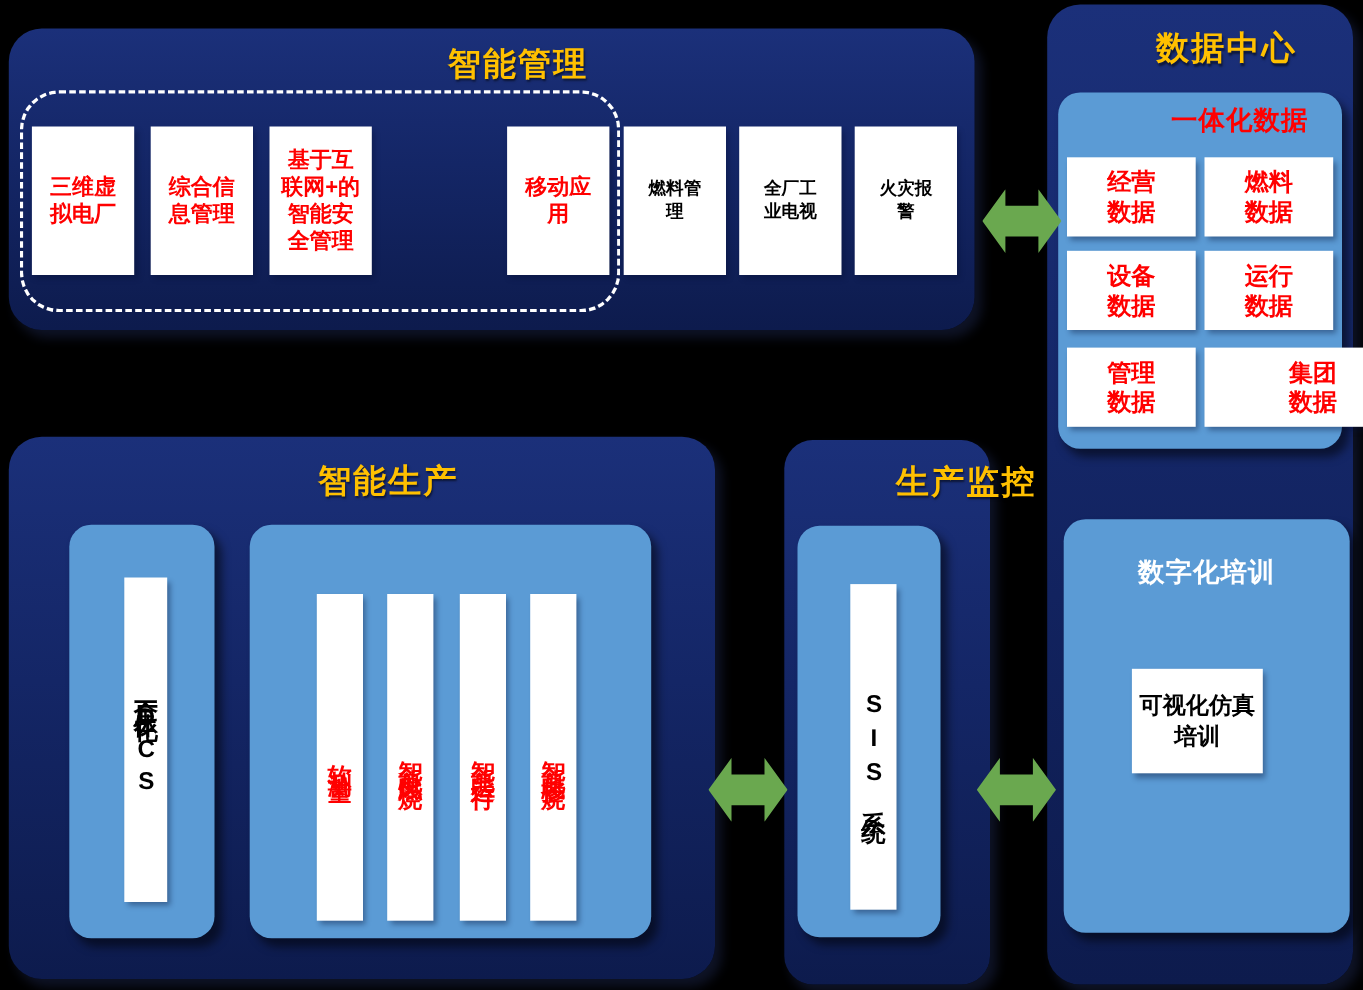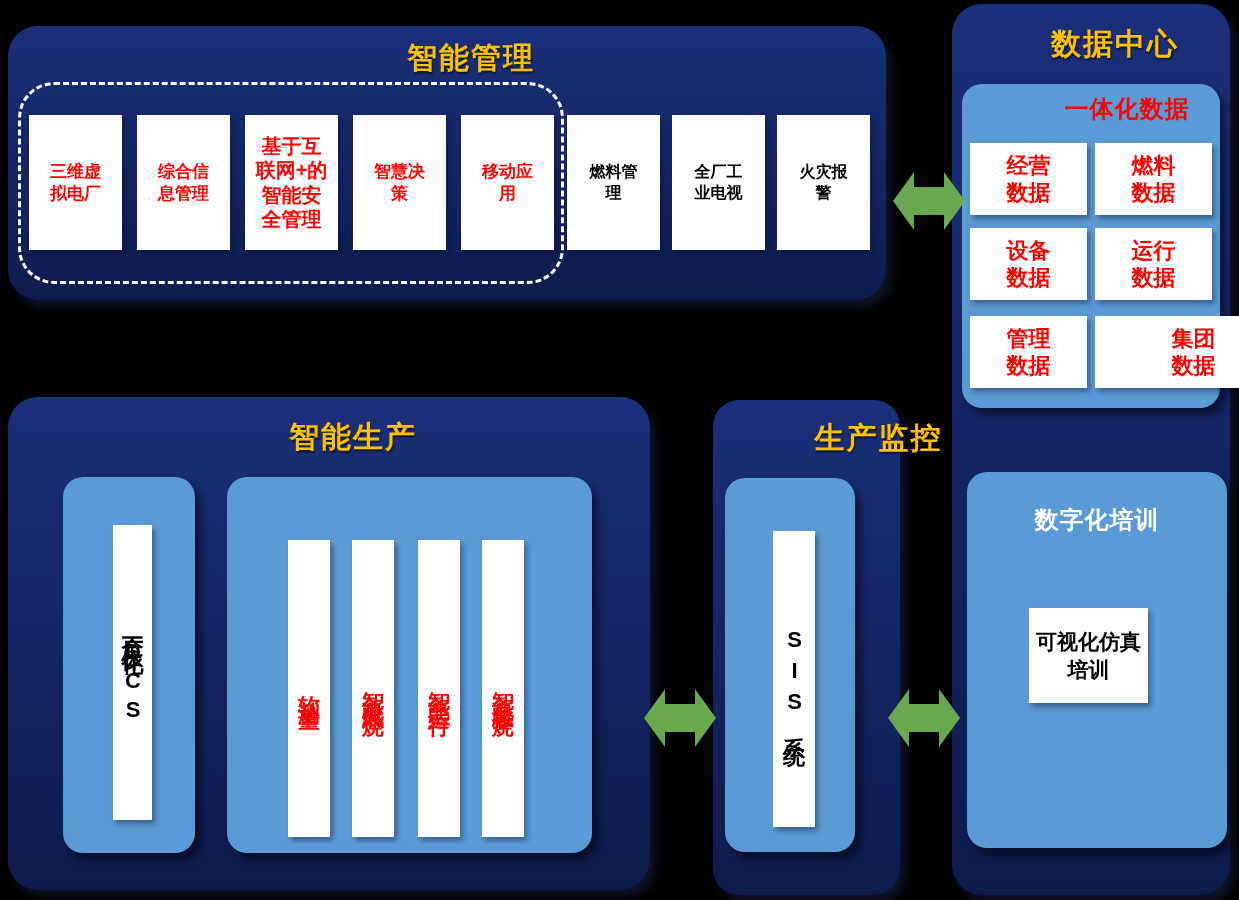--- a/index.html
+++ b/index.html
@@ -29,21 +29,21 @@
   .panel-title{
     position:absolute;left:0;width:100%;text-align:center;font-size:24px;letter-spacing:1px;
   }
   .panel-title.red{color:#ff0000;padding-left:36px;}
   .panel-title.white{color:#ffffff;}
   .card{
     position:absolute;background:#ffffff;display:flex;align-items:center;justify-content:center;
     text-align:center;white-space:pre-line;line-height:1.25;
     box-shadow:3px 4px 5px rgba(5,15,50,.4);
   }
-  .card.red{color:#ff0000;font-size:17px;}
+  .card.red{color:#ff0000;font-size:20px;}
   .card.red.small{font-size:20px;line-height:1.22;}
   .card.black{color:#000000;font-size:16px;line-height:1.3;}
   .vbar{
     position:absolute;background:#ffffff;display:flex;align-items:center;justify-content:center;
     box-shadow:3px 4px 5px rgba(5,15,50,.4);
   }
   .vtext{
     writing-mode:vertical-rl;text-orientation:upright;font-size:22px;
   }
   .vtext.black{color:#000;letter-spacing:4px;}
@@ -60,22 +60,20 @@
     <div class="dashed" style="left:10px;top:56px;width:540px;height:196px;"></div>
 
     <div class="card red" style="left:21px;top:89px;width:93px;height:135px;">三维虚
 拟电厂</div>
     <div class="card red" style="left:129px;top:89px;width:93px;height:135px;">综合信
 息管理</div>
     <div class="card red small" style="left:237px;top:89px;width:93px;height:135px;">基于互
 联网+的
 智能安
 全管理</div>
-    <div class="card red" style="left:345px;top:89px;width:93px;height:135px;">智慧决
-策</div>
     <div class="card red" style="left:453px;top:89px;width:93px;height:135px;">移动应
 用</div>
 
     <div class="card black" style="left:559px;top:89px;width:93px;height:135px;">燃料管
 理</div>
     <div class="card black" style="left:664px;top:89px;width:93px;height:135px;">全厂工
 业电视</div>
     <div class="card black" style="left:769px;top:89px;width:93px;height:135px;">火灾报
 警</div>
   </div>

